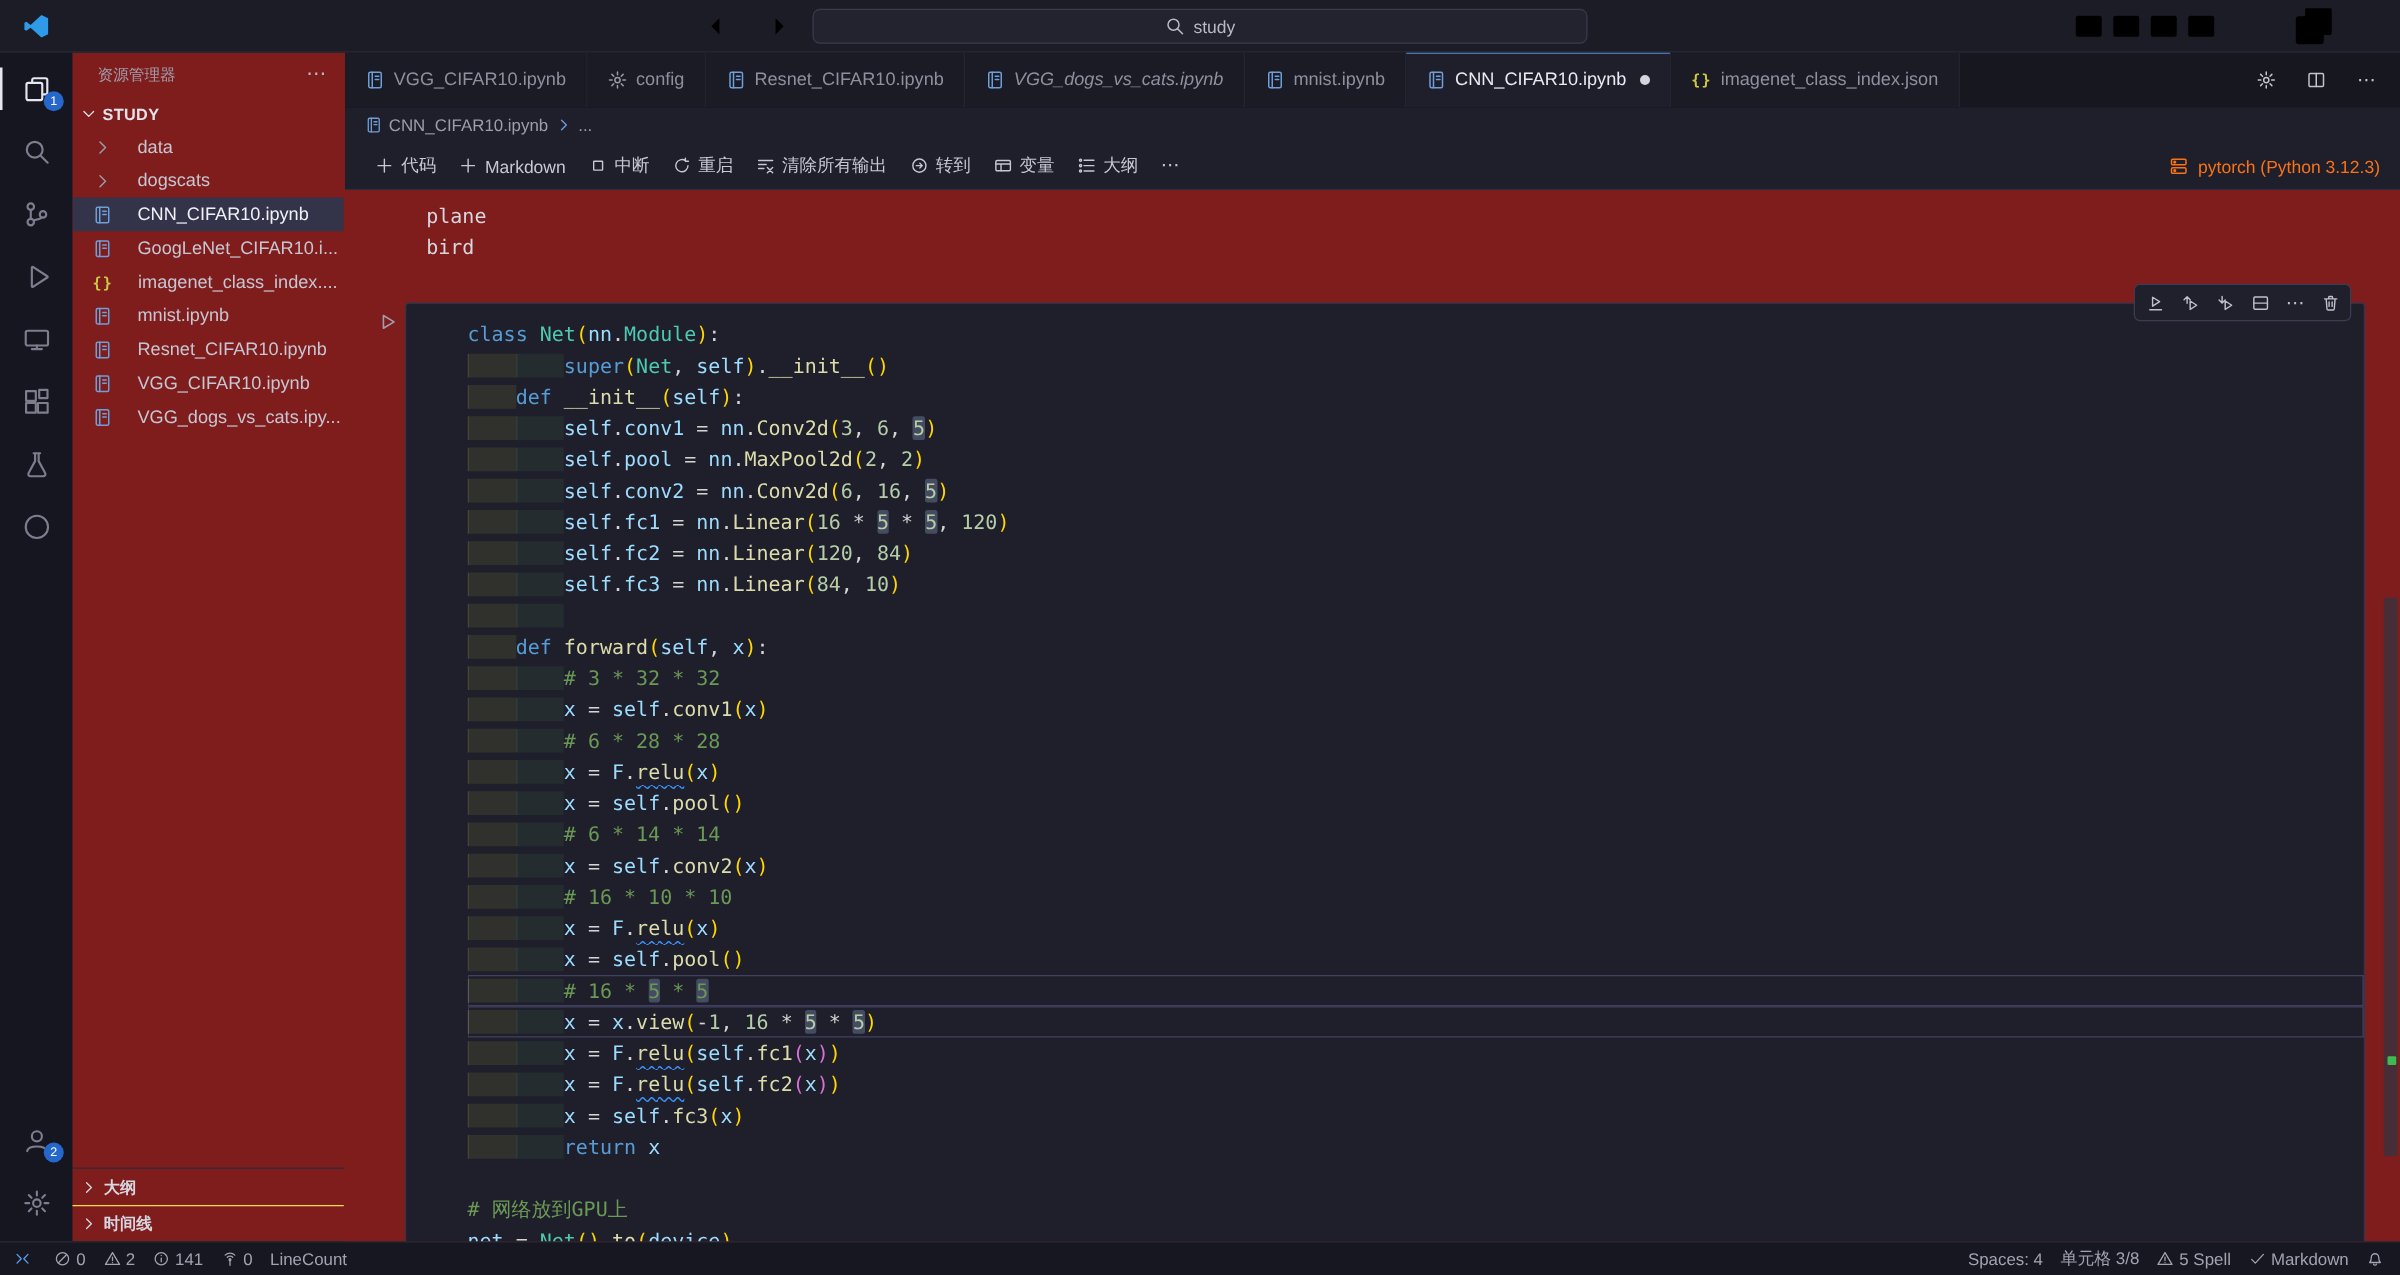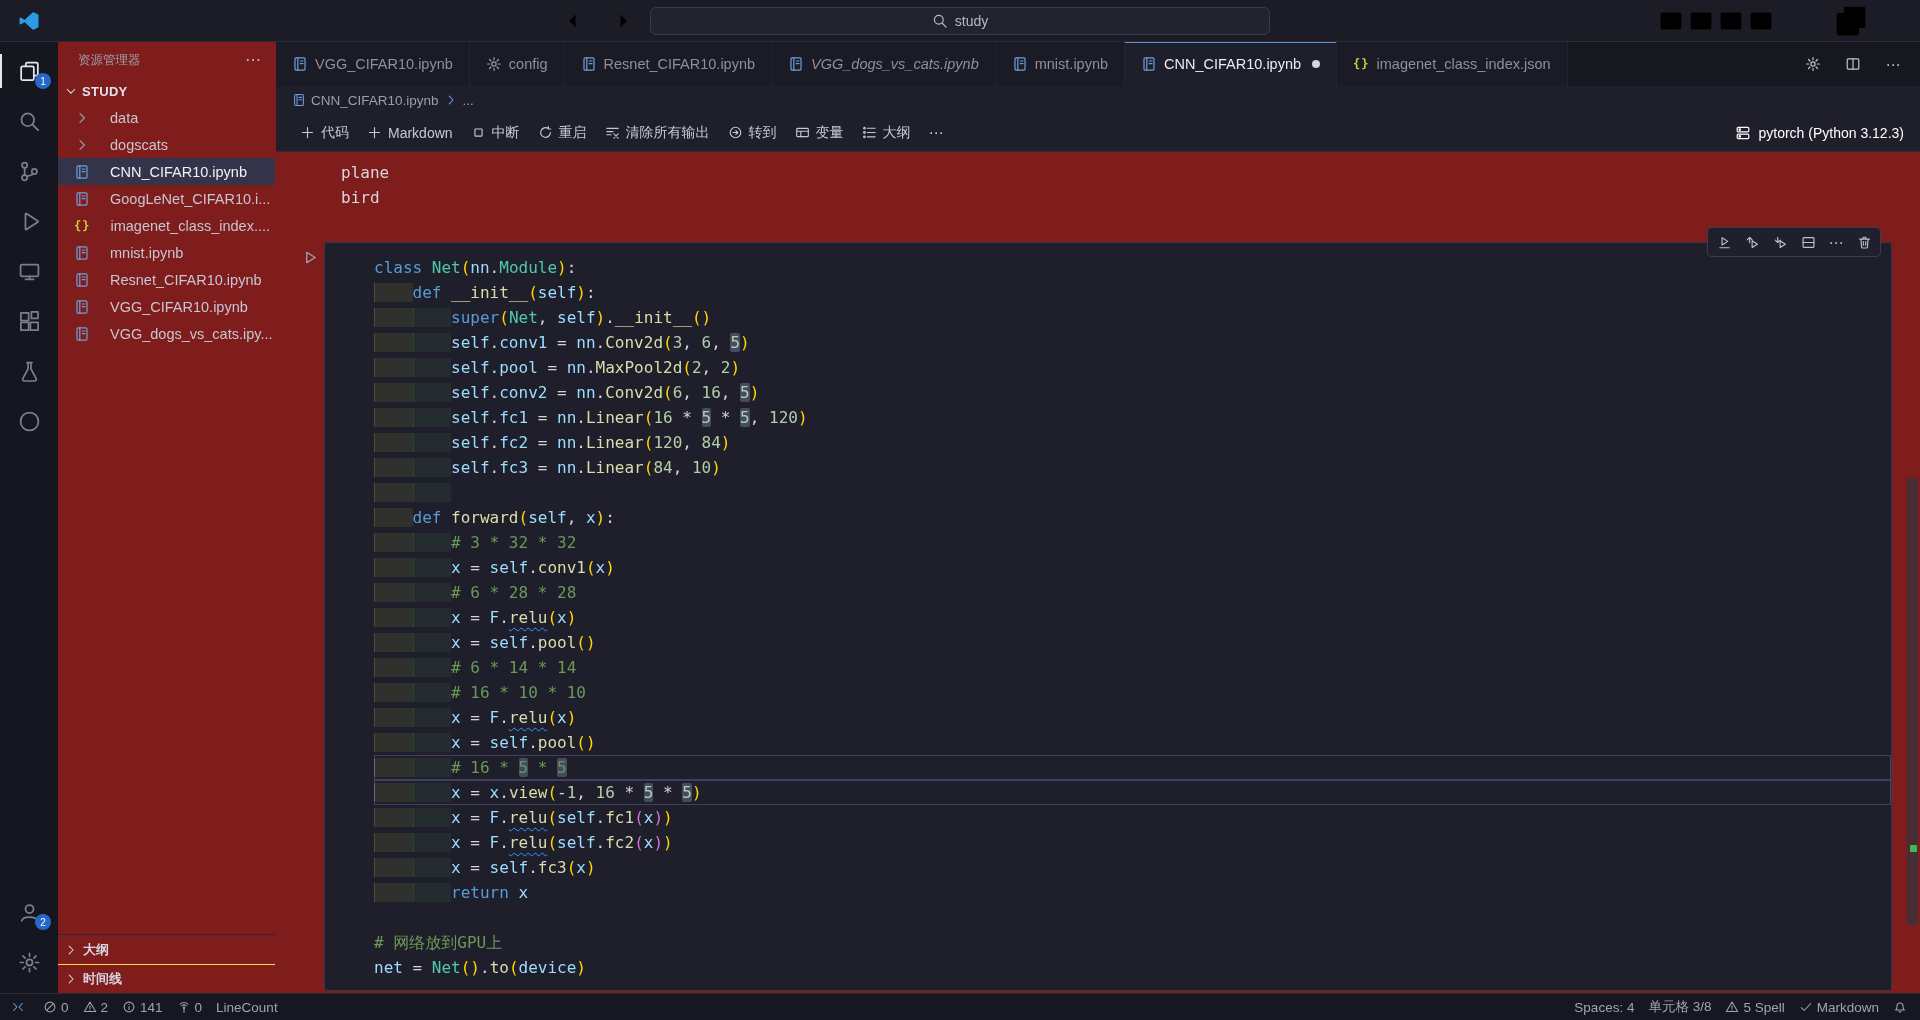--- a/index.html
+++ b/index.html
@@ -72,21 +72,21 @@
   .tab-actions{margin-left:auto;display:flex;align-items:center;gap:14px;padding:0 14px;color:#b9b9c6;}
 
   .breadcrumb{height:28px;display:flex;align-items:center;gap:5px;padding-left:16px;color:#9d9dac;font-size:13.5px;flex:0 0 28px;}
   .breadcrumb .ic{color:#6f9fd8;}
   .breadcrumb .ic svg{width:14px;height:14px;}
   .bc-sep{color:#7d7d8c;}
 
   .nbtoolbar{height:38px;display:flex;align-items:center;padding:0 16px;gap:2px;border-bottom:1px solid #2a2a3a;flex:0 0 38px;}
   .nbt-btn{display:flex;align-items:center;gap:6px;color:#c8c8d4;font-size:14px;padding:4px 8px;border-radius:4px;}
   .nbt-btn .ic svg{width:15px;height:15px;}
-  .kernel{margin-left:auto;display:flex;align-items:center;gap:7px;color:#ffffff;font-size:14px;}
+  .kernel{margin-left:auto;display:flex;align-items:center;gap:7px;color:#f97316;font-size:14px;}
 
   
   .nbbody{position:relative;flex:1;overflow:hidden;background:#7f1d1d;padding-top:6px;}
   .nb-output{font:16px/25px "DejaVu Sans Mono",monospace;color:#d6d6de;margin:2px 0 32px 65px;}
   .nb-cell{display:flex;margin-left:18px;margin-right:28px;}
   .run-col{width:30px;padding-top:7px;display:flex;justify-content:center;align-items:flex-start;color:#9f9fae;}
   .run-col svg{width:17px;height:17px;}
   .cell-frame{flex:1;position:relative;background:#1f1f2c;border:1px solid #34344a;border-radius:3px;}
   .cell-toolbar{position:absolute;top:-16px;right:10px;display:flex;background:#20202c;
     border:1px solid #3c3c50;border-radius:5px;padding:2px;}
@@ -645,36 +645,37 @@
                 <span class="cell-tb-btn">
                   <span class="ic ">
                     <svg viewBox="0 0 16 16">
                       <path d="M2.8 4.4h10.4M6.4 4.4V3a.6.6 0 0 1 .6-.6h2a.6.6 0 0 1 .6.6v1.4M4.2 4.4l.7 8.6a1 1 0 0 0 1 .9h4.2a1 1 0 0 0 1-.9l.7-8.6M6.7 7v3.8M9.3 7v3.8"></path>
                     </svg>
                   </span>
                 </span>
               </div>
             <div class="code" id="code">
                 <div class="cl"><span class="tok kw">class </span><span class="tok cls">Net</span><span class="tok p1">(</span><span class="tok var">nn</span><span class="tok op">.</span><span class="tok cls">Module</span><span class="tok p1">)</span><span class="tok op">:</span></div>
+                <div class="cl"><span class="ind l0">    </span><span class="ind l1">    </span><span class="tok kw">super</span><span class="tok p1">(</span><span class="tok cls">Net</span><span class="tok op">, </span><span class="tok var">self</span><span class="tok p1">)</span><span class="tok op">.</span><span class="tok fn">__init__</span><span class="tok p1">()</span></div>
                 <div class="cl"><span class="ind l0">    </span><span class="tok kw">def </span><span class="tok fn">__init__</span><span class="tok p1">(</span><span class="tok var">self</span><span class="tok p1">)</span><span class="tok op">:</span></div>
-                <div class="cl"><span class="ind l0">    </span><span class="ind l1">    </span><span class="tok kw">super</span><span class="tok p1">(</span><span class="tok cls">Net</span><span class="tok op">, </span><span class="tok var">self</span><span class="tok p1">)</span><span class="tok op">.</span><span class="tok fn">__init__</span><span class="tok p1">()</span></div>
                 <div class="cl"><span class="ind l0">    </span><span class="ind l1">    </span><span class="tok var">self</span><span class="tok op">.</span><span class="tok var">conv1</span><span class="tok op"> = </span><span class="tok var">nn</span><span class="tok op">.</span><span class="tok fn">Conv2d</span><span class="tok p1">(</span><span class="tok num">3</span><span class="tok op">, </span><span class="tok num">6</span><span class="tok op">, </span><span class="tok num hl">5</span><span class="tok p1">)</span></div>
                 <div class="cl"><span class="ind l0">    </span><span class="ind l1">    </span><span class="tok var">self</span><span class="tok op">.</span><span class="tok var">pool</span><span class="tok op"> = </span><span class="tok var">nn</span><span class="tok op">.</span><span class="tok fn">MaxPool2d</span><span class="tok p1">(</span><span class="tok num">2</span><span class="tok op">, </span><span class="tok num">2</span><span class="tok p1">)</span></div>
                 <div class="cl"><span class="ind l0">    </span><span class="ind l1">    </span><span class="tok var">self</span><span class="tok op">.</span><span class="tok var">conv2</span><span class="tok op"> = </span><span class="tok var">nn</span><span class="tok op">.</span><span class="tok fn">Conv2d</span><span class="tok p1">(</span><span class="tok num">6</span><span class="tok op">, </span><span class="tok num">16</span><span class="tok op">, </span><span class="tok num hl">5</span><span class="tok p1">)</span></div>
                 <div class="cl"><span class="ind l0">    </span><span class="ind l1">    </span><span class="tok var">self</span><span class="tok op">.</span><span class="tok var">fc1</span><span class="tok op"> = </span><span class="tok var">nn</span><span class="tok op">.</span><span class="tok fn">Linear</span><span class="tok p1">(</span><span class="tok num">16</span><span class="tok op"> * </span><span class="tok num hl">5</span><span class="tok op"> * </span><span class="tok num hl">5</span><span class="tok op">, </span><span class="tok num">120</span><span class="tok p1">)</span></div>
                 <div class="cl"><span class="ind l0">    </span><span class="ind l1">    </span><span class="tok var">self</span><span class="tok op">.</span><span class="tok var">fc2</span><span class="tok op"> = </span><span class="tok var">nn</span><span class="tok op">.</span><span class="tok fn">Linear</span><span class="tok p1">(</span><span class="tok num">120</span><span class="tok op">, </span><span class="tok num">84</span><span class="tok p1">)</span></div>
                 <div class="cl"><span class="ind l0">    </span><span class="ind l1">    </span><span class="tok var">self</span><span class="tok op">.</span><span class="tok var">fc3</span><span class="tok op"> = </span><span class="tok var">nn</span><span class="tok op">.</span><span class="tok fn">Linear</span><span class="tok p1">(</span><span class="tok num">84</span><span class="tok op">, </span><span class="tok num">10</span><span class="tok p1">)</span></div>
                 <div class="cl"><span class="ind l0">    </span><span class="ind l1">    </span></div>
                 <div class="cl"><span class="ind l0">    </span><span class="tok kw">def </span><span class="tok fn">forward</span><span class="tok p1">(</span><span class="tok var">self</span><span class="tok op">, </span><span class="tok var">x</span><span class="tok p1">)</span><span class="tok op">:</span></div>
                 <div class="cl"><span class="ind l0">    </span><span class="ind l1">    </span><span class="tok cmt"># 3 * 32 * 32</span></div>
                 <div class="cl"><span class="ind l0">    </span><span class="ind l1">    </span><span class="tok var">x</span><span class="tok op"> = </span><span class="tok var">self</span><span class="tok op">.</span><span class="tok fn">conv1</span><span class="tok p1">(</span><span class="tok var">x</span><span class="tok p1">)</span></div>
                 <div class="cl"><span class="ind l0">    </span><span class="ind l1">    </span><span class="tok cmt"># 6 * 28 * 28</span></div>
                 <div class="cl"><span class="ind l0">    </span><span class="ind l1">    </span><span class="tok var">x</span><span class="tok op"> = </span><span class="tok var">F</span><span class="tok op">.</span><span class="tok fn sq">relu</span><span class="tok p1">(</span><span class="tok var">x</span><span class="tok p1">)</span></div>
                 <div class="cl"><span class="ind l0">    </span><span class="ind l1">    </span><span class="tok var">x</span><span class="tok op"> = </span><span class="tok var">self</span><span class="tok op">.</span><span class="tok fn">pool</span><span class="tok p1">()</span></div>
                 <div class="cl"><span class="ind l0">    </span><span class="ind l1">    </span><span class="tok cmt"># 6 * 14 * 14</span></div>
+                <div class="cl"><span class="ind l0">    </span><span class="ind l1">    </span><span class="tok var">x</span><span class="tok op"> = </span><span class="tok var">self</span><span class="tok op">.</span><span class="tok fn">conv2</span><span class="tok p1">(</span><span class="tok var">x</span><span class="tok p1">)</span></div>
                 <div class="cl"><span class="ind l0">    </span><span class="ind l1">    </span><span class="tok cmt"># 16 * 10 * 10</span></div>
                 <div class="cl"><span class="ind l0">    </span><span class="ind l1">    </span><span class="tok var">x</span><span class="tok op"> = </span><span class="tok var">F</span><span class="tok op">.</span><span class="tok fn sq">relu</span><span class="tok p1">(</span><span class="tok var">x</span><span class="tok p1">)</span></div>
                 <div class="cl"><span class="ind l0">    </span><span class="ind l1">    </span><span class="tok var">x</span><span class="tok op"> = </span><span class="tok var">self</span><span class="tok op">.</span><span class="tok fn">pool</span><span class="tok p1">()</span></div>
                 <div class="cl cur"><span class="ind l0">    </span><span class="ind l1">    </span><span class="tok cmt"># 16 * </span><span class="tok cmt hl">5</span><span class="tok cmt"> * </span><span class="tok cmt hl">5</span></div>
                 <div class="cl cur"><span class="ind l0">    </span><span class="ind l1">    </span><span class="tok var">x</span><span class="tok op"> = </span><span class="tok var">x</span><span class="tok op">.</span><span class="tok fn">view</span><span class="tok p1">(</span><span class="tok op">-</span><span class="tok num">1</span><span class="tok op">, </span><span class="tok num">16</span><span class="tok op"> * </span><span class="tok num hl">5</span><span class="tok op"> * </span><span class="tok num hl">5</span><span class="tok p1">)</span></div>
                 <div class="cl"><span class="ind l0">    </span><span class="ind l1">    </span><span class="tok var">x</span><span class="tok op"> = </span><span class="tok var">F</span><span class="tok op">.</span><span class="tok fn sq">relu</span><span class="tok p1">(</span><span class="tok var">self</span><span class="tok op">.</span><span class="tok fn">fc1</span><span class="tok p2">(</span><span class="tok var">x</span><span class="tok p2">)</span><span class="tok p1">)</span></div>
                 <div class="cl"><span class="ind l0">    </span><span class="ind l1">    </span><span class="tok var">x</span><span class="tok op"> = </span><span class="tok var">F</span><span class="tok op">.</span><span class="tok fn sq">relu</span><span class="tok p1">(</span><span class="tok var">self</span><span class="tok op">.</span><span class="tok fn">fc2</span><span class="tok p2">(</span><span class="tok var">x</span><span class="tok p2">)</span><span class="tok p1">)</span></div>
                 <div class="cl"><span class="ind l0">    </span><span class="ind l1">    </span><span class="tok var">x</span><span class="tok op"> = </span><span class="tok var">self</span><span class="tok op">.</span><span class="tok fn">fc3</span><span class="tok p1">(</span><span class="tok var">x</span><span class="tok p1">)</span></div>
                 <div class="cl"><span class="ind l0">    </span><span class="ind l1">    </span><span class="tok kw">return </span><span class="tok var">x</span></div>
                 <div class="cl"> </div>

